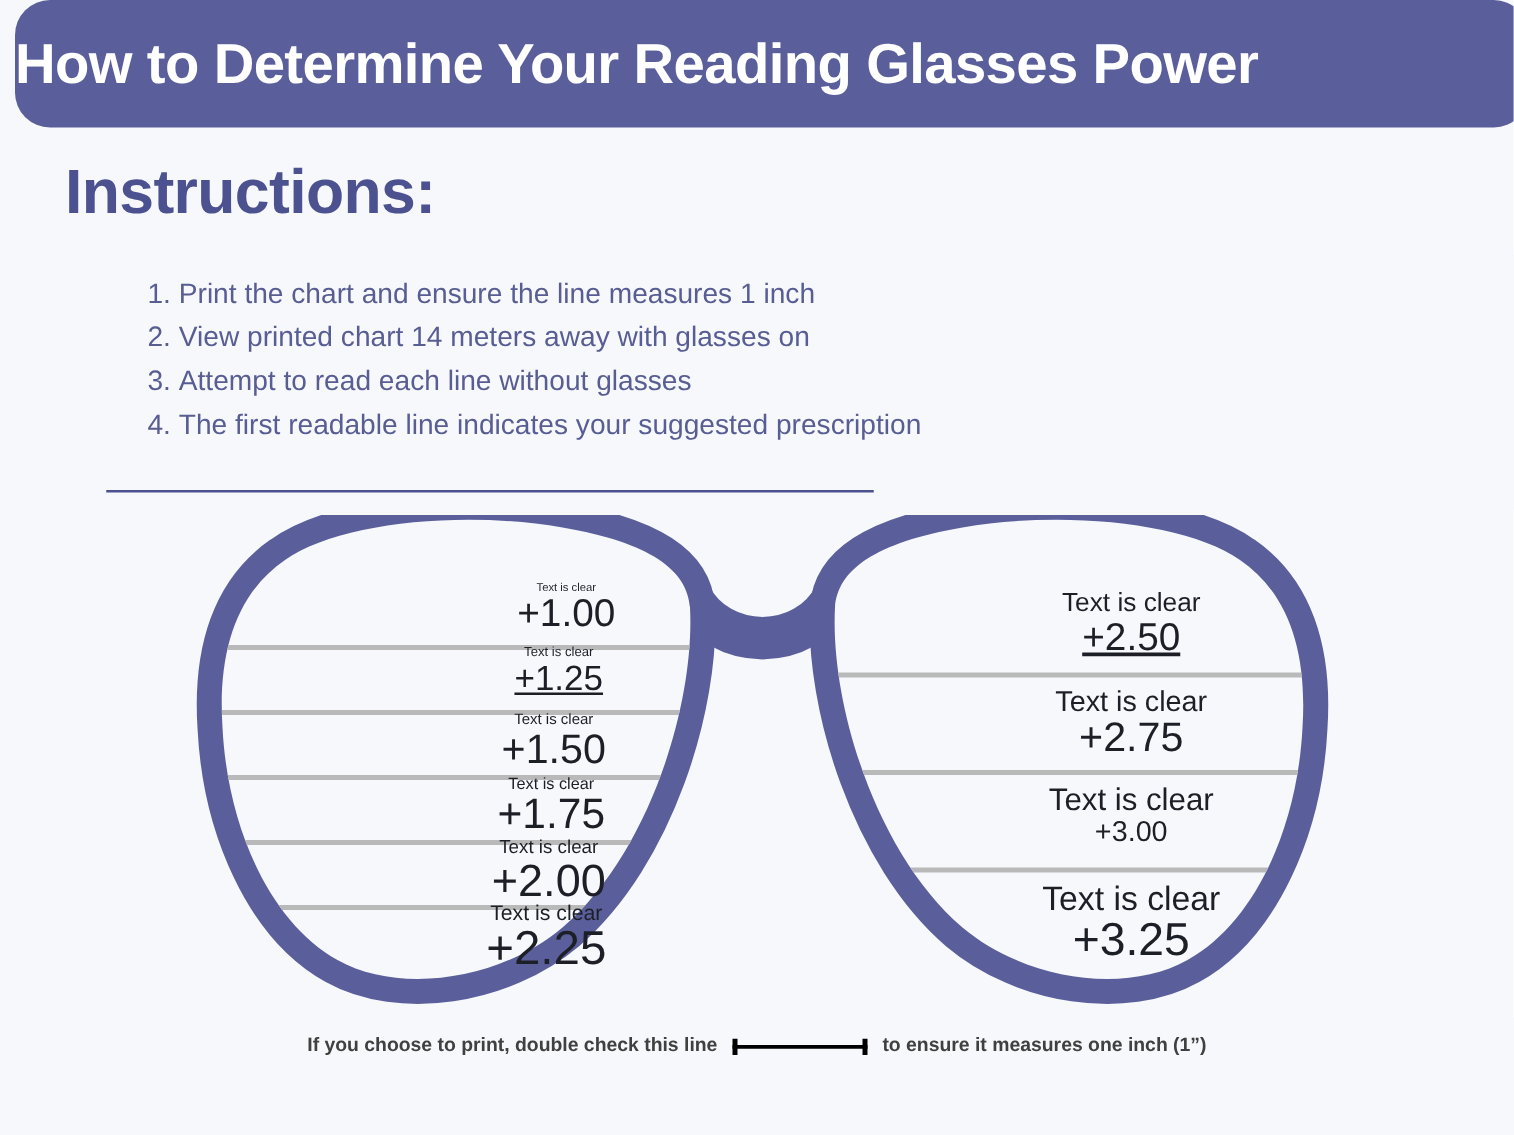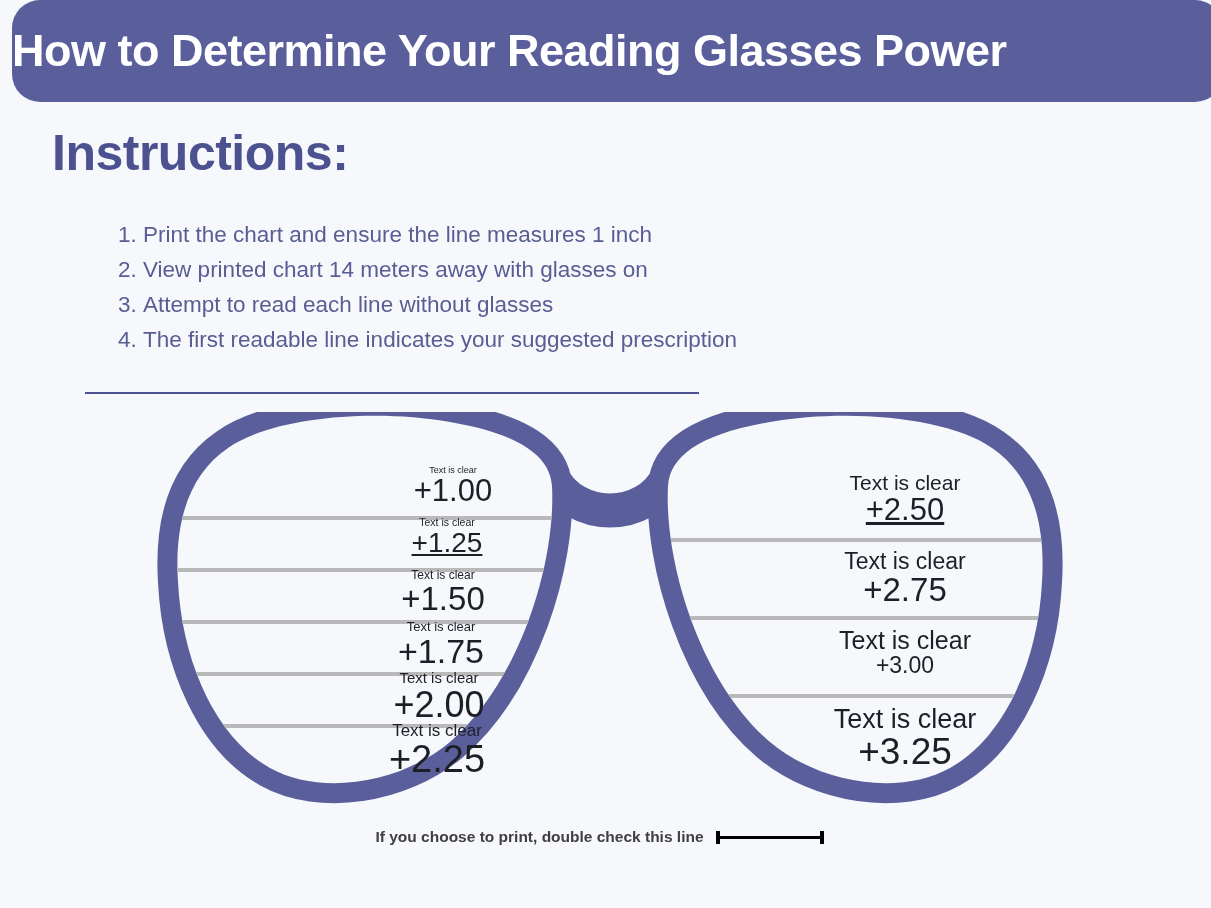--- a/index.html
+++ b/index.html
@@ -258,14 +258,15 @@
     </div>
   </div>
 
   <div class="footer">
     <span>If you choose to print, double check this line</span>
     <span class="ruler">
       <span class="bar"></span>
       <span class="cap left"></span>
       <span class="cap right"></span>
     </span>
+    <span>to ensure it measures one inch (1”)</span>
   </div>
 </div>
 
 </body></html>

